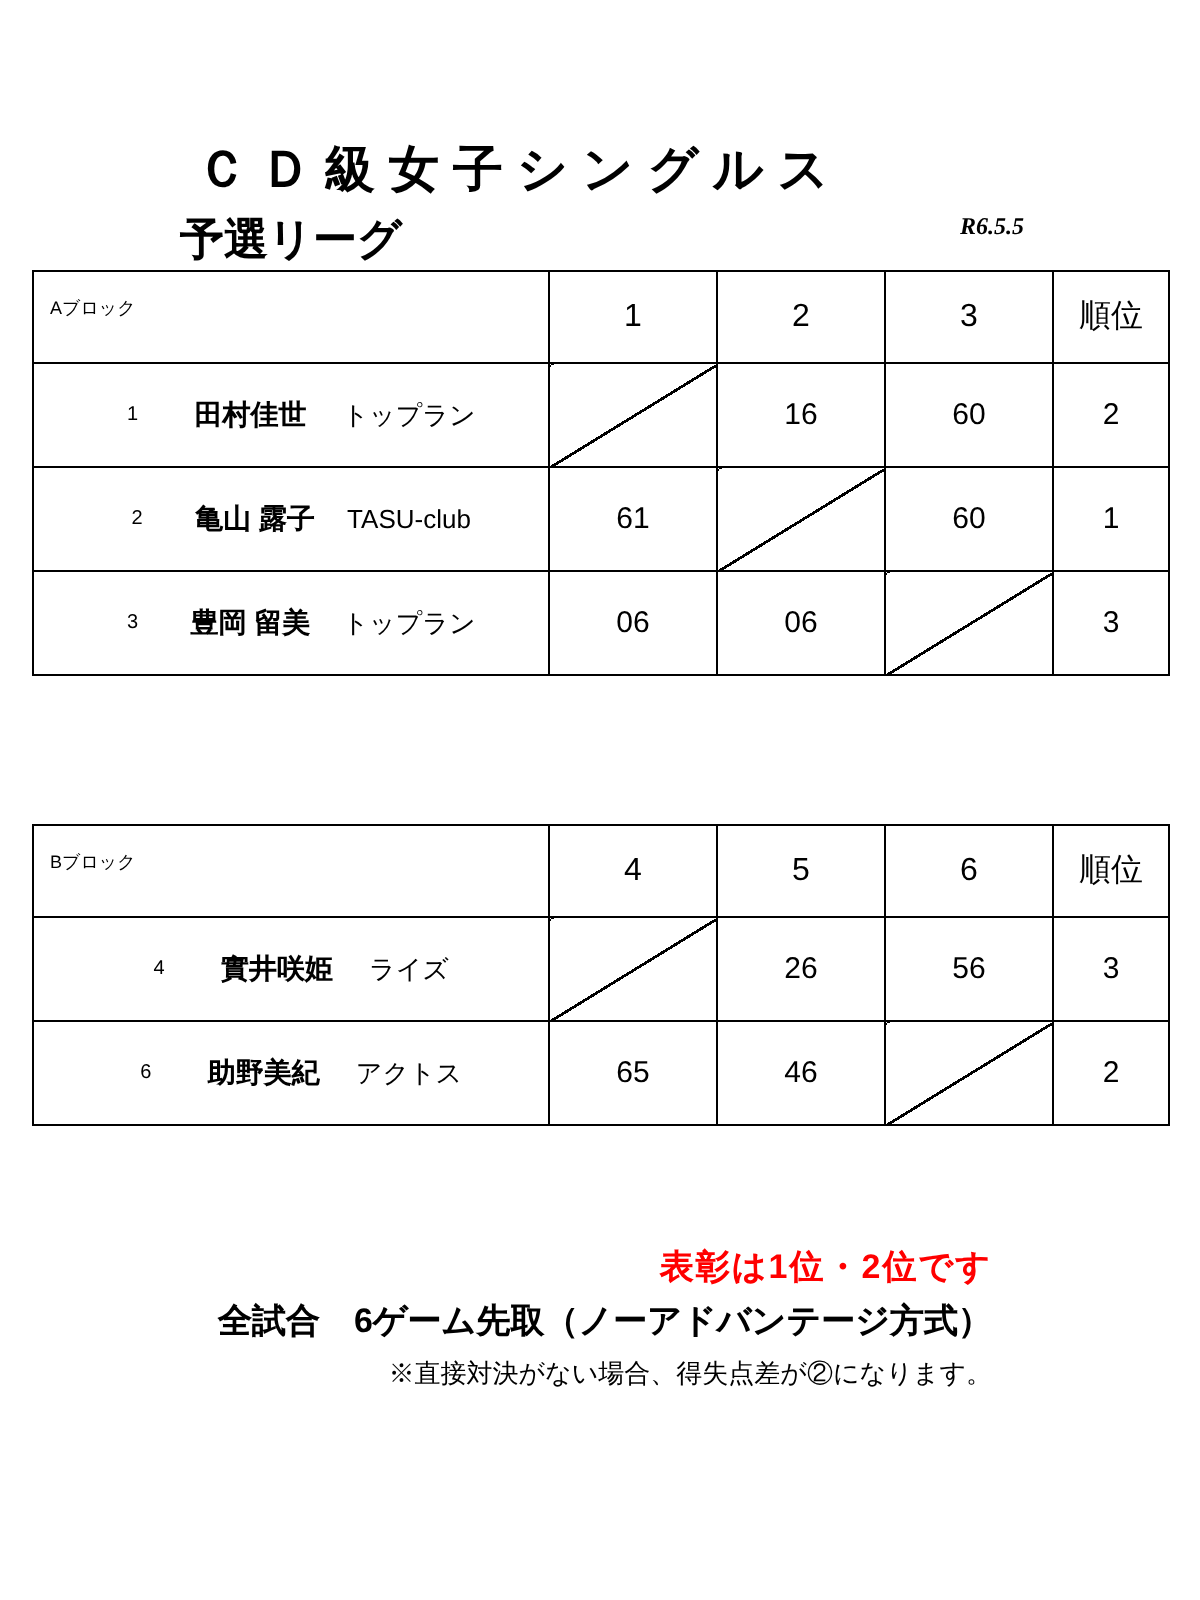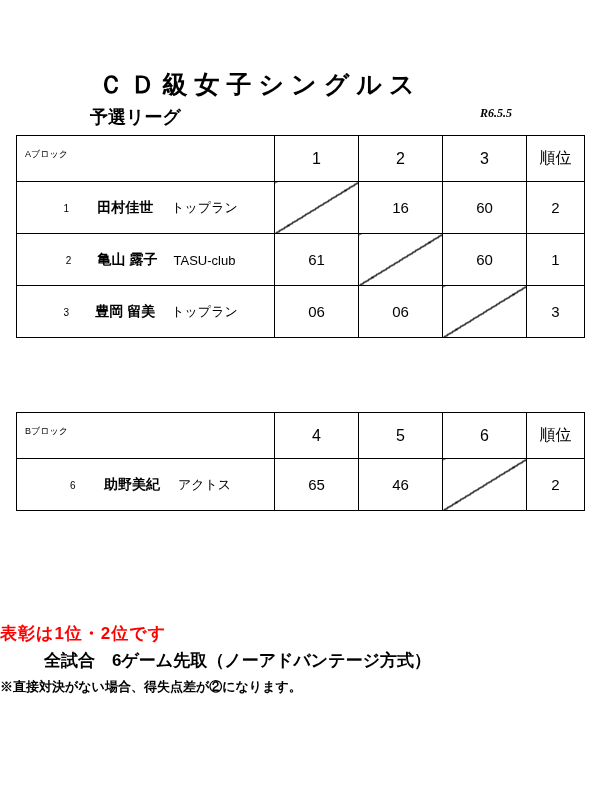--- a/index.html
+++ b/index.html
@@ -28,21 +28,21 @@
     text-align: center;
     font-size: 25px;
     font-weight: bold;
     letter-spacing: 7px;
     font-family: "Liberation Sans", sans-serif;
   }
   .subtitle {
     position: absolute;
     top: 105px;
     left: 90px;
-    font-size: 18px;
+    font-size: 22px;
     font-weight: bold;
   }
   .date {
     position: absolute;
     top: 106px;
     left: 480px;
     font-size: 12px;
     font-weight: bold;
     font-style: italic;
     font-family: "Liberation Serif", serif;
@@ -111,21 +111,21 @@
       rgba(0,0,0,0) 0%, rgba(0,0,0,0) calc(50% - 0.7px),
       rgba(0,0,0,1) calc(50% - 0.7px), rgba(0,0,0,1) calc(50% + 0.7px),
       rgba(0,0,0,0) calc(50% + 0.7px), rgba(0,0,0,0) 100%);
   }
 
   .notes {
     position: absolute;
     left: 0;
     top: 622px;
     width: 496px;
-    text-align: left;
+    text-align: right;
   }
   .note-red {
     color: #ff0000;
     font-size: 17px;
     font-weight: bold;
     letter-spacing: 1px;
   }
   .note-line2 {
     margin-top: 6px;
     font-size: 16px;
@@ -136,21 +136,21 @@
   .note-line2 .sp2 { display:inline-block; width:40px; }
   .note-line3 {
     margin-top: 4px;
     font-size: 17px;
     font-weight: bold;
     padding-left: 44px;
   }
   .note-line4 {
     margin-top: 6px;
     font-size: 13px;
-    font-weight: bold;
+    font-weight: normal;
   }
 </style>
 </head>
 <body>
 
 <div class="page">
 
   <div class="title">ＣＤ級女子シングルス</div>
   <div class="subtitle">予選リーグ</div>
   <div class="date">R6.5.5</div>
@@ -218,20 +218,29 @@
         <tr class="head">
       <td>
         <span class="block-label">Bブロック</span>
       </td>
       <td>4</td>
       <td>5</td>
       <td>6</td>
       <td>順位</td>
     </tr>
 
+    <tr class="player">
+      <td class="namecell">
+        <span class="seed">4</span><span class="pname">實井咲姫</span><span class="team">ライズ</span>
+      </td>
+      <td class="score slash"></td>
+      <td class="score">26</td>
+      <td class="score">56</td>
+      <td class="rank">3</td>
+    </tr>
 
 
     <tr class="player">
       <td class="namecell">
         <span class="seed">6</span><span class="pname">助野美紀</span><span class="team">アクトス</span>
       </td>
       <td class="score">65</td>
       <td class="score">46</td>
       <td class="score slash"></td>
       <td class="rank">2</td>

